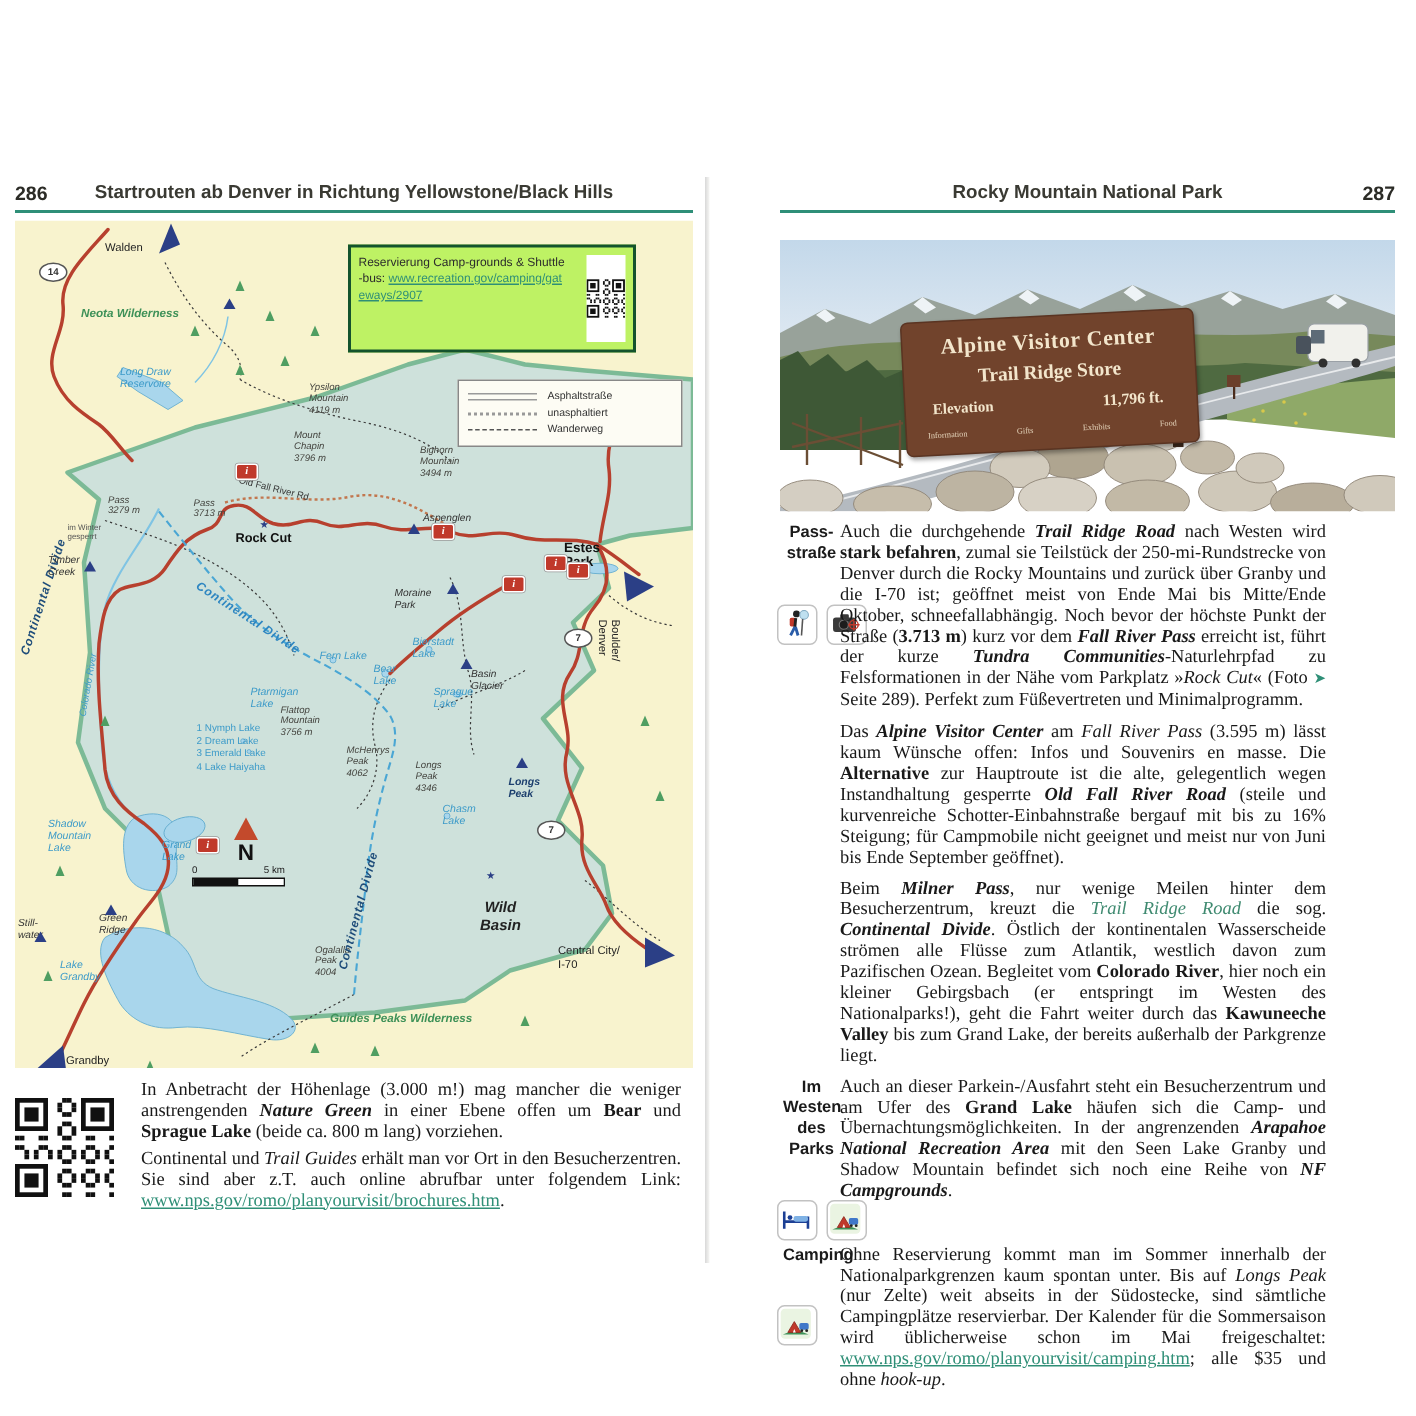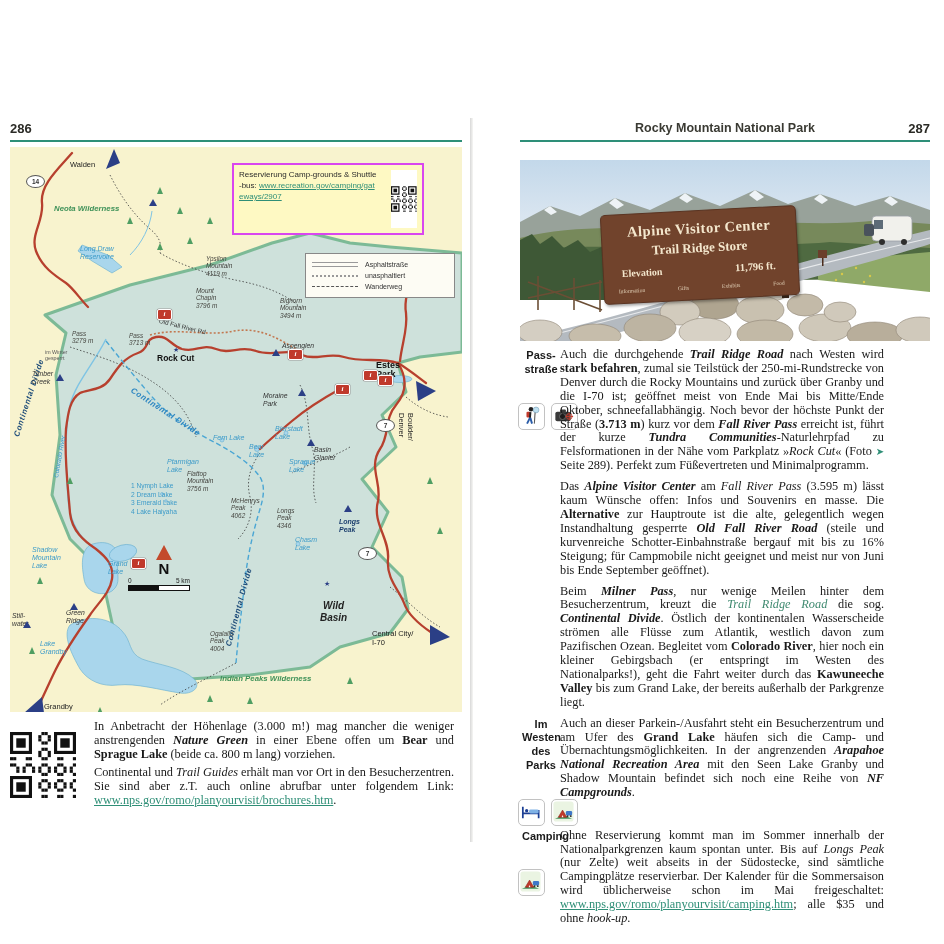--- a/index.html
+++ b/index.html
@@ -36,21 +36,21 @@
   .mlab.riverlab{color:#3d9bc9;font-style:italic;font-size:6.4px;}
   .mlab.tiny{font-size:5.3px;color:#555;}
   .mlab.maptitle{font-weight:bold;font-size:16px;color:#0e0e0e;line-height:1.1;text-align:center;width:170px;}
   .shield{position:absolute;width:17px;height:11px;background:#fff;border:1px solid #555;border-radius:50%;
     font:bold 6.5px/11px "Liberation Sans",sans-serif;text-align:center;color:#333;}
   .mk{position:absolute;}
   .mk-tent{width:0;height:0;border-left:4px solid transparent;border-right:4px solid transparent;border-bottom:7px solid #2b3f86;}
   .mk-info{width:13px;height:9px;background:#c0392b;border:1px solid #fff;box-shadow:0 0 0 .5px #999;border-radius:2px;
     color:#fff;font:bold italic 7px/9px "Liberation Serif",serif;text-align:center;}
   .mk-star{color:#2b3f86;font-size:7px;line-height:7px;}
-  .resbox{position:absolute;left:222px;top:16px;width:192px;background:#fef9c3;border:2px solid #d946ef;
+  .resbox{position:absolute;left:222px;top:16px;width:192px;background:#bef264;border:2px solid #14532d;
     display:flex;gap:13px;padding:5px;box-sizing:border-box;}
   .resbox .txt{font:8px/1.35 "Liberation Sans",sans-serif;color:#2c2c2c;word-break:break-all;}
   .legendbox{position:absolute;left:295px;top:106px;width:150px;background:#fdfcf4;border:1px solid #888;
     padding:5px 6px;box-sizing:border-box;}
   .legrow{display:flex;align-items:center;gap:7px;height:11px;}
   .legsample{width:46px;flex:none;}
   .leg-asphalt{height:3px;border-top:1.3px solid #9a9a9a;border-bottom:1.3px solid #9a9a9a;}
   .leg-dirt{height:0;border-top:2px dotted #999;}
   .leg-trail{height:0;border-top:1px dashed #555;}
   .leglabel{font:7px "Liberation Sans",sans-serif;color:#333;}
@@ -98,20 +98,21 @@
   .micon{width:25px;height:25px;background:#fff;border:1px solid #c2c2c2;border-radius:5px;flex:none;}
 </style>
 </head>
 <body>
 
 <div class="gutter"></div>
 
 <div class="page" id="page-left">
   <div class="pagehead" style="left:10px;width:452px;">
     <span class="num" style="left:0;">286</span>
+    <span class="title">Startrouten ab Denver in Richtung Yellowstone/Black Hills</span>
   </div>
   <div class="rule" style="left:10px;top:140px;width:452px;"></div>
 
   <div id="map">
     <svg class="base" width="452" height="565" viewBox="0 0 452 565">
       <rect width="452" height="565" fill="#f8f3ce"></rect>
       <path d="M35,168 L120,138 200,118 262,96 300,86 340,96 380,100 452,106 452,205 410,210 388,216 396,245 372,268 386,300 352,332 378,365 362,400 392,430 398,462 380,486 330,500 300,520 240,528 180,532 130,522 106,494 96,448 86,418 60,392 42,348 50,288 46,228 56,186 Z" fill="#cee1db" stroke="#7cba96" stroke-width="3" stroke-linejoin="round"></path>
 
       <path d="M96,192 C85,215 66,235 60,258 C54,285 56,320 58,352 C60,375 70,390 80,398" stroke="#7fc4e4" stroke-width="1.4" fill="none"></path>
       <path d="M120,108 C132,96 140,80 142,64" stroke="#7fc4e4" stroke-width="1" fill="none"></path>
@@ -354,21 +355,21 @@
 Peak
 4346</div>
         <div class="mlab lake" style="left: 285px; top: 389px;">Chasm
 Lake</div>
         <div class="mlab campbold" style="left: 329px; top: 371px;">Longs
 Peak</div>
         <div class="mlab boldit" style="left: 310px; top: 453px;">Wild
 Basin</div>
         <div class="mlab dest" style="left: 362px; top: 483px;">Central City/
 I-70</div>
-        <div class="mlab wild" style="left: 210px; top: 528px;">Indian Peaks Wilderness</div>
+        <div class="mlab wild" style="left: 210px; top: 528px;">Guides Peaks Wilderness</div>
         <div class="mlab peak" style="left: 200px; top: 483px;">Ogalalla
 Peak
 4004</div>
         <div class="mlab lake" style="left: 22px; top: 399px;">Shadow
 Mountain
 Lake</div>
         <div class="mlab lake" style="left: 98px; top: 413px;">Grand
 Lake</div>
         <div class="mlab camp" style="left: 56px; top: 462px;">Green
 Ridge</div>

